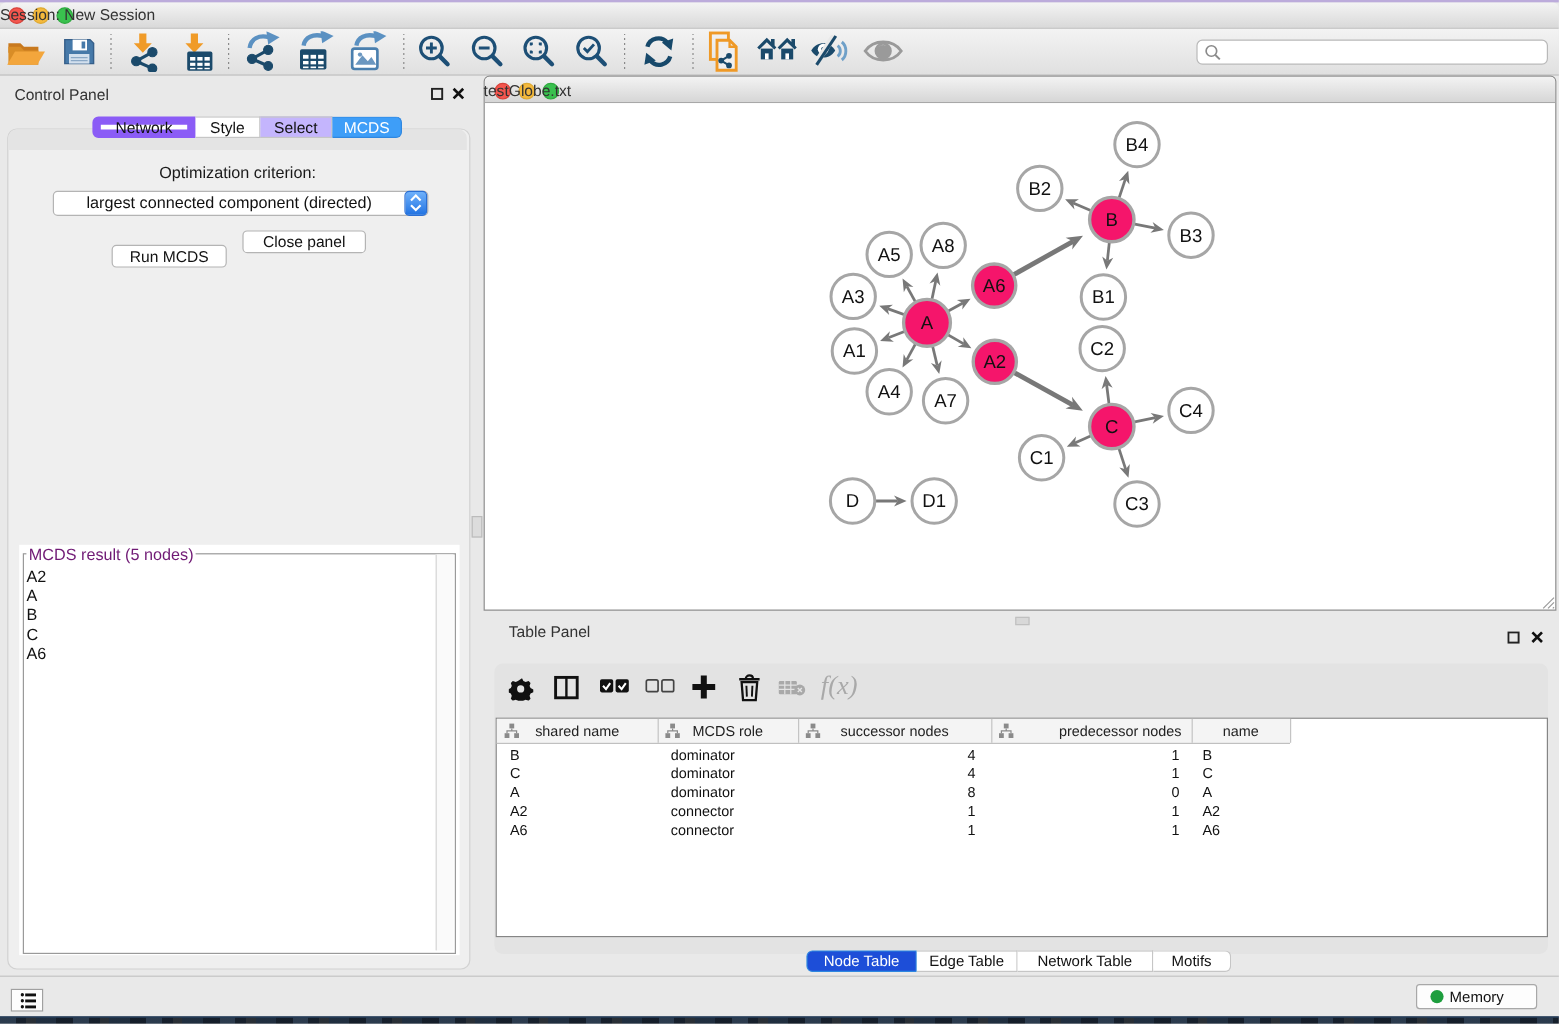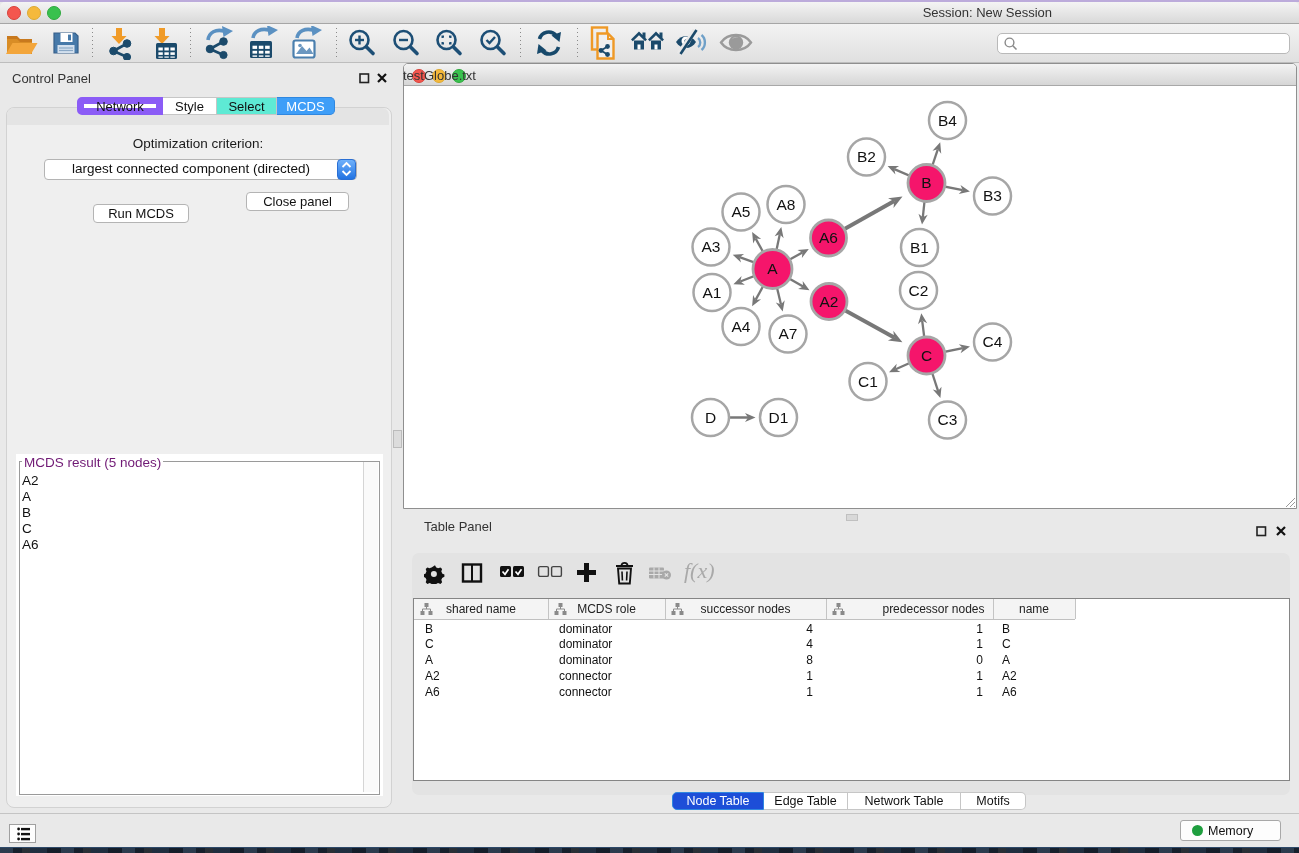--- a/index.html
+++ b/index.html
@@ -14,21 +14,21 @@
 
 <div class="abs" style="left:0;top:0;width:1299px;height:2px;background:#bcabdb;"></div>
 <div class="abs" style="left:0;top:847px;width:1299px;height:6px;background:#18222e;border-top:1px solid #2e4a6a;box-sizing:border-box;
  background-image:repeating-linear-gradient(90deg,rgba(95,125,160,.28) 0 13px,rgba(15,22,34,.2) 13px 22px,rgba(110,100,85,.2) 22px 30px,rgba(60,90,125,.22) 30px 47px,rgba(10,16,28,.25) 47px 61px);"></div>
 
 <div class="abs" style="left:0;top:2px;width:1299px;height:21px;border-radius:5px 5px 0 0;
  background:linear-gradient(#f4f4f4,#d9d9d9);border-bottom:1px solid #a6a6a6;"></div>
 <div class="light" style="left:7.3px;top:6.2px;background:#f4564e;border:0.5px solid #d8423b;"></div>
 <div class="light" style="left:27.3px;top:6.2px;background:#f5b93c;border:0.5px solid #dda932;"></div>
 <div class="light" style="left:47.3px;top:6.2px;background:#39c14e;border:0.5px solid #2fa93f;"></div>
-<div class="abs ttl" style="left:0;top:5px;width:1052px;text-align:right;">Session: New Session</div>
+<div class="abs ttl" style="left:0;top:5px;width:1052px;text-align:left;">Session: New Session</div>
 
 <div class="abs" style="left:0;top:24px;width:1299px;height:38px;
  background:linear-gradient(#f3f3f3,#e0e0e0);border-bottom:1px solid #bdbdbd;"></div>
 <div class="sep" style="left:92px;"></div>
 <div class="sep" style="left:190px;"></div>
 <div class="sep" style="left:336px;"></div>
 <div class="sep" style="left:520px;"></div>
 <div class="sep" style="left:577px;"></div>
 
 <svg class="abs" style="left:4px;top:27px" width="34" height="32" viewBox="0 0 34 32">
@@ -199,41 +199,41 @@
 
 <div class="abs" style="left:6px;top:107px;width:384px;height:699px;background:#efefef;
  border:1px solid #d2d2d2;border-radius:8px;"></div>
 <div class="abs" style="left:7px;top:108px;width:382px;height:17px;background:#e4e4e4;border-radius:7px 7px 0 0;"></div>
 
 <div class="abs" style="left:77px;top:97px;height:18px;display:flex;font-size:13px;">
  <div style="width:72px;background:#fff;border:7px solid #8b5cf6;border-radius:5px 0 0 5px;
   display:flex;align-items:center;justify-content:center;color:#111;">Network</div>
  <div style="width:53px;background:#fff;border:1px solid #c6c6c6;border-left:none;
   display:flex;align-items:center;justify-content:center;color:#111;">Style</div>
- <div style="width:59px;background:#5eead4;border:1px solid #c6c6c6;border-left:none;
+ <div style="width:59px;background:#c4b5fd;border:1px solid #c6c6c6;border-left:none;
   display:flex;align-items:center;justify-content:center;color:#111;">Select</div>
  <div style="width:57px;background:#3e9ef8;border:1px solid #2f87e0;border-left:none;border-radius:0 5px 5px 0;
   display:flex;align-items:center;justify-content:center;color:#fff;">MCDS</div>
 </div>
 
 <div class="abs" style="left:0;top:136px;width:396px;text-align:center;font-size:13.5px;color:#1a1a1a;">Optimization criterion:</div>
 <div class="abs" style="left:44px;top:159px;width:311px;height:19px;background:#fff;
  border:1px solid #b4b4b4;border-radius:4px;"></div>
 <div class="abs" style="left:44px;top:159px;width:294px;height:19px;font-size:13.5px;color:#111;
  display:flex;align-items:center;justify-content:center;">largest connected component (directed)</div>
 <div class="abs" style="left:337px;top:159px;width:19px;height:21px;border-radius:4px;
  background:linear-gradient(#6fb1fb,#2273e2);border:1px solid #2a6fd4;box-sizing:border-box;"></div>
 <svg class="abs" style="left:340px;top:161px" width="13" height="16" viewBox="0 0 13 16">
  <path d="M2.5 6 L6.5 2 L10.5 6" fill="none" stroke="#fff" stroke-width="1.8"></path>
  <path d="M2.5 10 L6.5 14 L10.5 10" fill="none" stroke="#fff" stroke-width="1.8"></path>
 </svg>
 <div class="abs" style="left:93px;top:204px;width:94px;height:17px;background:#fff;border:1px solid #b4b4b4;
  border-radius:4px;font-size:13px;color:#111;display:flex;align-items:center;justify-content:center;">Run MCDS</div>
 <div class="abs" style="left:202px;top:192px;width:101px;height:17px;background:#fff;border:1px solid #b4b4b4;
- border-radius:4px;font-size:13px;color:#111;display:flex;align-items:center;justify-content:center;margin-left:44px;">Close panel</div>
+ border-radius:4px;font-size:13px;color:#111;display:flex;align-items:center;justify-content:center;">Close panel</div>
 
 <div class="abs" style="left:16px;top:454px;width:367px;height:342px;background:#fff;"></div>
 <div class="abs" style="left:19px;top:461px;width:359px;height:332px;border:1px solid #9a9a9a;"></div>
 <div class="abs" style="left:22px;top:455px;background:#fff;padding:0 2px;font-size:13.5px;color:#701a75;">MCDS result (5 nodes)</div>
 <div class="abs" style="left:363px;top:462px;width:14px;height:330px;background:#fafafa;border-left:1px solid #d5d5d5;"></div>
 <div class="abs" style="left:22px;top:473px;font-size:13.5px;line-height:16px;color:#111;">A2<br>A<br>B<br>C<br>A6</div>
 
 <div class="abs" style="left:403px;top:63px;width:894px;height:446px;background:#fff;
  border:1px solid #8f8f8f;border-radius:5px 5px 0 0;box-sizing:border-box;"></div>
 <div class="abs" style="left:404px;top:64px;width:892px;height:21px;border-radius:4px 4px 0 0;

